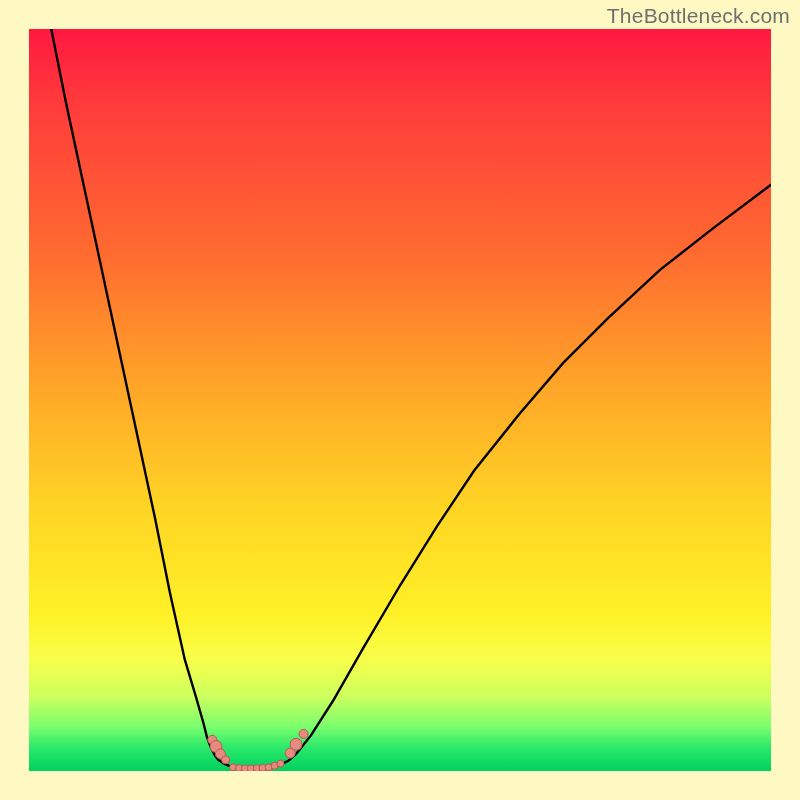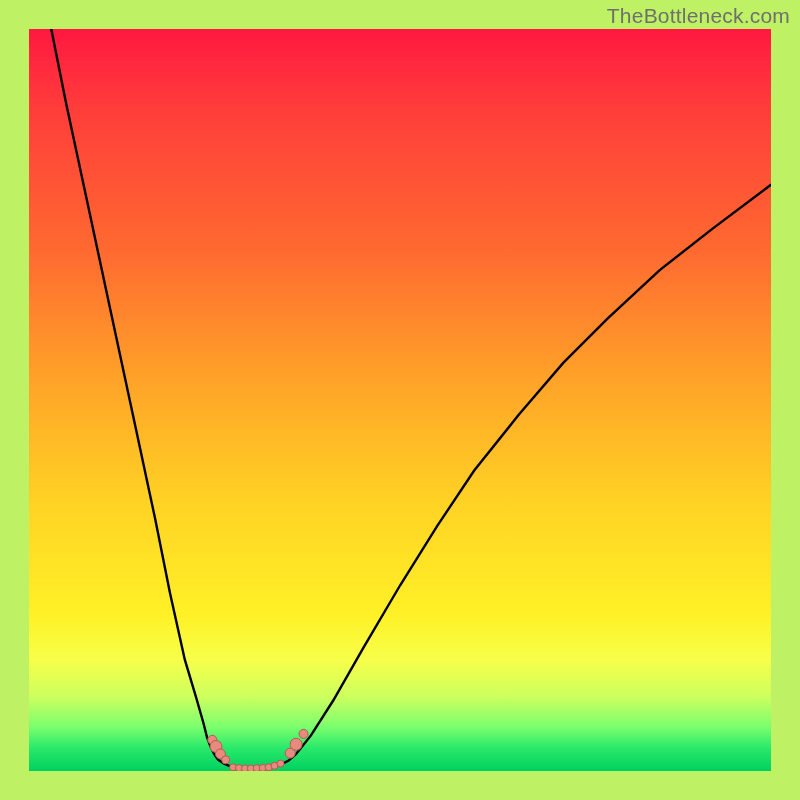--- a/index.html
+++ b/index.html
@@ -10,21 +10,21 @@
     overflow: hidden;
     background: #000;
     font-family: Arial, Helvetica, sans-serif;
   }
   .frame {
     position: absolute;
     left: 0;
     top: 0;
     width: 800px;
     height: 800px;
-    background: #bef264;
+    background: #fef9c3;
   }
   .plot {
     position: absolute;
     left: 29px;
     top: 29px;
     width: 742px;
     height: 742px;
     
     background: linear-gradient(
       to bottom,

